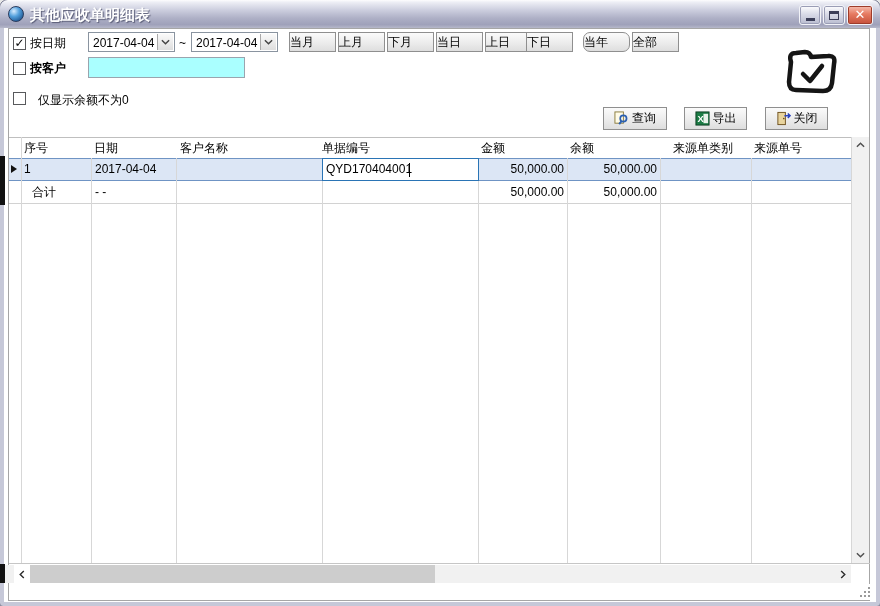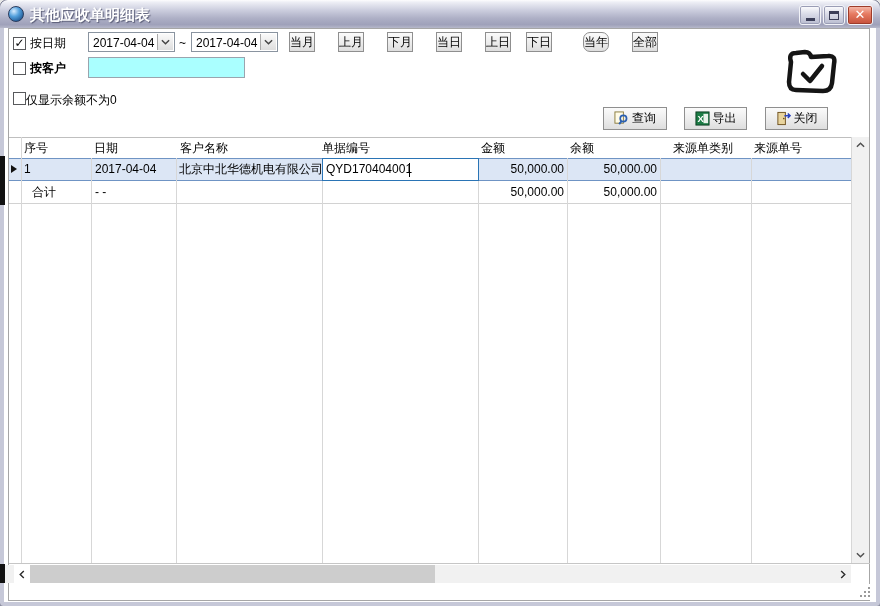--- a/index.html
+++ b/index.html
@@ -19,22 +19,22 @@
     color:#fff;font-size:13px;font-weight:bold;line-height:18px;}
   .client{left:4px;top:28px;width:872px;height:574px;background:#fff;}
   .panel{left:8px;top:28px;width:862px;height:573px;border:1px solid #a6a6a6;background:#fff;}
   .lbl{font-size:12px;color:#000;}
   .cb{width:13px;height:13px;border:1px solid #58595c;background:#fff;text-align:center;
       font-size:12px;line-height:11px;color:#000;font-weight:bold;}
   .combo{height:20px;border:1px solid #8a94a0;background:#fff;}
   .combo-val{position:absolute;left:4px;top:3px;font-size:12px;}
   .combo-dd{position:absolute;right:1px;top:1px;bottom:1px;width:16px;border-left:1px solid #a9a9a9;
     background:linear-gradient(180deg,#fafafa,#dedede);display:flex;align-items:center;justify-content:center;}
-  .qbtn{width:26px;height:20px;border:1px solid #8f8f8f;background:linear-gradient(180deg,#fbfbfb,#ececec 55%,#dedede);
-    font-size:12px;text-align:right;line-height:18px;color:#000;}
+  .qbtn{width:47px;height:20px;border:1px solid #8f8f8f;background:linear-gradient(180deg,#fbfbfb,#ececec 55%,#dedede);
+    font-size:12px;text-align:left;line-height:18px;color:#000;}
   .abtn{height:23px;border:1px solid #8f8f8f;background:linear-gradient(180deg,#fbfbfb,#ececec 55%,#dedede);
     display:flex;align-items:center;justify-content:center;gap:3px;font-size:12px;color:#000;}
   .hcell{top:140px;font-size:12px;color:#000;}
   .cell{font-size:12px;color:#000;line-height:23px;white-space:nowrap;overflow:hidden;}
   .vline{width:1px;background:#d7d7d7;}
   .sb-arrow{background:#f1f1f1;display:flex;align-items:center;justify-content:center;}
   .grip{width:12px;height:12px;}
   .grip i{position:absolute;width:2px;height:2px;background:#9a9a9a;}
 </style>
 </head>
@@ -90,21 +90,21 @@
   <div class="abs qbtn" style="left:526px;top:32px;">下日</div>
   <div class="abs qbtn" style="left:583px;top:32px;border-radius:7px;">当年</div>
   <div class="abs qbtn" style="left:632px;top:32px;">全部</div>
 
   <div class="abs" style="left:13px;top:60px;display:flex;align-items:center;gap:4px;font-weight:bold;">
     <span class="cb"></span>
     <span class="lbl">按客户</span>
   </div>
   <input class="abs" style="left: 88px; top: 57px; width: 157px; height: 21px; background: rgb(170, 255, 255); border: 1px solid rgb(154, 164, 174); padding: 0px 4px; font-size: 12px;" value="">
 
-  <div class="abs" style="left:13px;top:92px;display:flex;align-items:flex-start;gap:0;">
+  <div class="abs" style="left:13px;top:92px;display:flex;align-items:flex-start;gap:12px;">
     <span class="cb"></span>
     <span class="lbl">仅显示余额不为0</span>
   </div>
 
   <div class="abs" style="left:783px;top:46px;">
     <svg width="56" height="54" viewBox="0 0 56 54">
       <path d="M8 16 Q5 7 13 7 L22 6 Q27 6 28 11 L45 10 Q53 9 51 18 L49 37 Q48 45 40 45 L13 44 Q6 44 6 36 Z" fill="none" stroke="#151515" stroke-width="4.5" stroke-linejoin="round"></path>
       <path d="M20 28 l7 7 L39 20" fill="none" stroke="#151515" stroke-width="4.5" stroke-linecap="round" stroke-linejoin="round"></path>
     </svg>
   </div>
@@ -144,21 +144,20 @@
   <div class="abs hcell" style="left:481px;">金额</div>
   <div class="abs hcell" style="left:570px;">余额</div>
   <div class="abs hcell" style="left:673px;">来源单类别</div>
   <div class="abs hcell" style="left:754px;">来源单号</div>
 
   <div class="abs" style="left:9px;top:158px;width:842px;height:23px;background:#dce6f5;border-top:1px solid #6f94c4;border-bottom:1px solid #6f94c4;"></div>
 
   <div class="abs" style="left:11px;top:165px;width:0;height:0;border-left:6px solid #111;border-top:4px solid transparent;border-bottom:4px solid transparent;"></div>
   <div class="abs cell" style="left:24px;top:158px;width:60px;">1</div>
   <div class="abs cell" style="left:95px;top:158px;width:80px;">2017-04-04</div>
-  <div class="abs cell" style="left:179px;top:158px;width:143px;">北京中北华德机电有限公司</div>
   <div class="abs cell" style="left:478px;top:158px;width:86px;text-align:right;">50,000.00</div>
   <div class="abs cell" style="left:567px;top:158px;width:90px;text-align:right;">50,000.00</div>
   <div class="abs cell" style="left:663px;top:158px;width:85px;"></div>
   <div class="abs cell" style="left:754px;top:158px;width:94px;"></div>
 
   <div class="abs" style="left:9px;top:181px;width:842px;height:23px;border-bottom:1px solid #d2d2d2;"></div>
   <div class="abs cell" style="left:32px;top:181px;width:60px;">合计</div>
   <div class="abs cell" style="left:95px;top:181px;width:80px;">- -</div>
   <div class="abs cell" style="left:478px;top:181px;width:86px;text-align:right;">50,000.00</div>
   <div class="abs cell" style="left:567px;top:181px;width:90px;text-align:right;">50,000.00</div>

